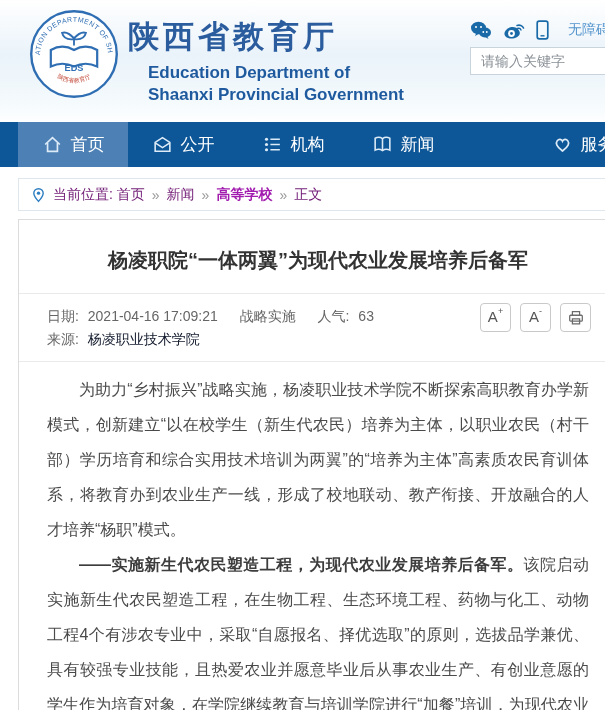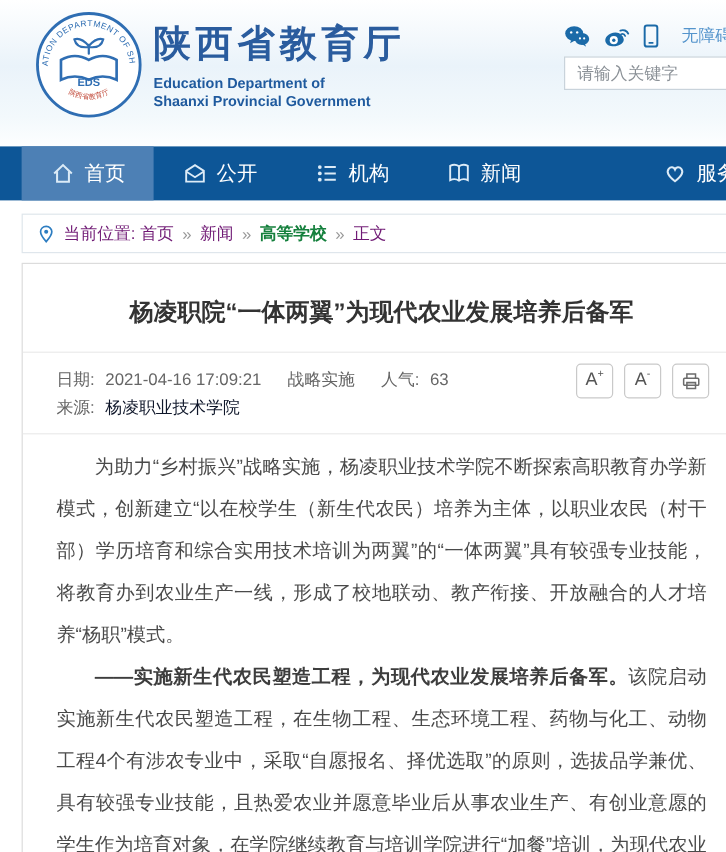--- a/index.html
+++ b/index.html
@@ -6,21 +6,21 @@
   html,body { width:605px; height:710px; overflow:hidden; }
   body { position:relative; background:#fff; font-family:"Liberation Sans","DejaVu Sans",sans-serif; }
 
   
   .header { position:absolute; top:0; left:0; width:605px; height:122px;
             background:linear-gradient(180deg,#ffffff 0%,#eaf3fa 45%,#f3f9fc 80%,#fdfeff 100%); }
   .logo-badge { position:absolute; left:28px; top:8px; width:92px; height:92px; }
   .title-block { position:absolute; left:128px; top:16px; }
   .site-title { font-family:"DejaVu Serif","Liberation Serif",serif; font-weight:bold;
                 font-size:31px; color:#2a5c9e; letter-spacing:4px; }
-  .site-subtitle { margin-top:4px; font-size:12px; font-weight:bold; color:#1f5a9e; line-height:1.28; }
+  .site-subtitle { margin-top:4px; font-size:17px; font-weight:bold; color:#1f5a9e; line-height:1.28;margin-left:20px; }
 
   .social-row { position:absolute; left:470px; top:20px; display:flex; gap:11px; align-items:center; }
   .social-row svg { display:block; }
   .accessibility-link { position:absolute; left:568px; top:21px; font-size:14px; color:#5494cc; white-space:nowrap; }
   .search-input { position:absolute; left:470px; top:47px; width:272px; height:28px;
                   border:1px solid #c9d3db; background:#fff; padding:0 10px; font-size:14px; color:#333; outline:none; }
   .search-input::placeholder { color:#8a9096; }
 
   
   .nav { position:absolute; top:122px; left:0; width:605px; height:45px; background:#0d5697;
@@ -30,21 +30,21 @@
   .nav-item.active { background:#4d80b5; }
   .nav-item:last-child { margin-left:70px; }
   .nav-item svg { display:block; }
 
   
   .breadcrumb-bar { position:absolute; top:178px; left:18px; width:600px; height:33px;
                     border:1px solid #dfe6ec; background:#fff; display:flex; align-items:center;
                     padding-left:12px; font-size:14px; color:#555; }
   .breadcrumb-bar .pin { margin-right:7px; }
   .crumb { color:#701a75; }
-  .crumb.hl { color:#15803d; font-weight:bold; }
+  .crumb.hl { color:#a21caf; font-weight:bold; }
   .crumb-sep { color:#999; margin:0 7px; }
 
   
   .article-box { position:absolute; top:219px; left:18px; width:600px; height:600px;
                  border:1px solid #dcdcdc; background:#fff; }
   .article-title-wrap { padding:27px 28px 19px; border-bottom:1px solid #eaeaea; text-align:center; }
   .article-title { font-size:20px; font-weight:bold; color:#333; }
 
   .meta { position:relative; padding:10px 28px 11px; border-bottom:1px solid #eaeaea;
           font-size:14px; color:#666; }
@@ -210,16 +210,16 @@
         <svg width="18" height="17" viewBox="0 0 20 18" fill="none" stroke="#6b6b6b" stroke-width="1.4">
           <rect x="3" y="6.5" width="14" height="6.5" rx="1"></rect>
           <path d="M6 6.5 V2.5 H14 V6.5"></path>
           <path d="M6 10.5 H14 V16 H6 Z"></path>
         </svg>
       </button>
     </div>
   </div>
 
   <div class="article-body">
-    <p><span>为助力“乡村振兴”战略实施，杨凌职业技术学院不断探索高职教育办学新模式，创新建立“以在校学生（新生代农民）培养为主体，以职业农民（村干部）学历培育和综合实用技术培训为两翼”的“一体两翼”具有较强专业技能，将教育办到农业生产一线，形成了校地联动、教产衔接、开放融合的人才培养“杨职”模式。</span></p>
+    <p><span>为助力“乡村振兴”战略实施，杨凌职业技术学院不断探索高职教育办学新模式，创新建立“以在校学生（新生代农民）培养为主体，以职业农民（村干部）学历培育和综合实用技术培训为两翼”的“培养为主体”高素质农民育训体系，将教育办到农业生产一线，形成了校地联动、教产衔接、开放融合的人才培养“杨职”模式。</span></p>
     <p><span class="lead-bold">——实施新生代农民塑造工程，为现代农业发展培养后备军。</span><span>该院启动实施新生代农民塑造工程，在生物工程、生态环境工程、药物与化工、动物工程4个有涉农专业中，采取“自愿报名、择优选取”的原则，选拔品学兼优、具有较强专业技能，且热爱农业并愿意毕业后从事农业生产、有创业意愿的学生作为培育对象，在学院继续教育与培训学院进行“加餐”培训，为现代农业发展培养后备军。在培养方式上，结合学生特点，学院紧紧围绕学历、技能、创业三个方面，制定有针对性的培训方案，合理安排培训时间和课时。培训过程中，严格按照培训规范，抓好每一个教学环节，确保培训时数、内容落到实处，确保培训质量。截至目前，学院已经培训了千余名学生，一些学生也已经投身农村广阔天地，为繁荣农村经济、发展现代农业贡献一己之力。</span></p>
   </div>
 </div>
 
 </body></html>

